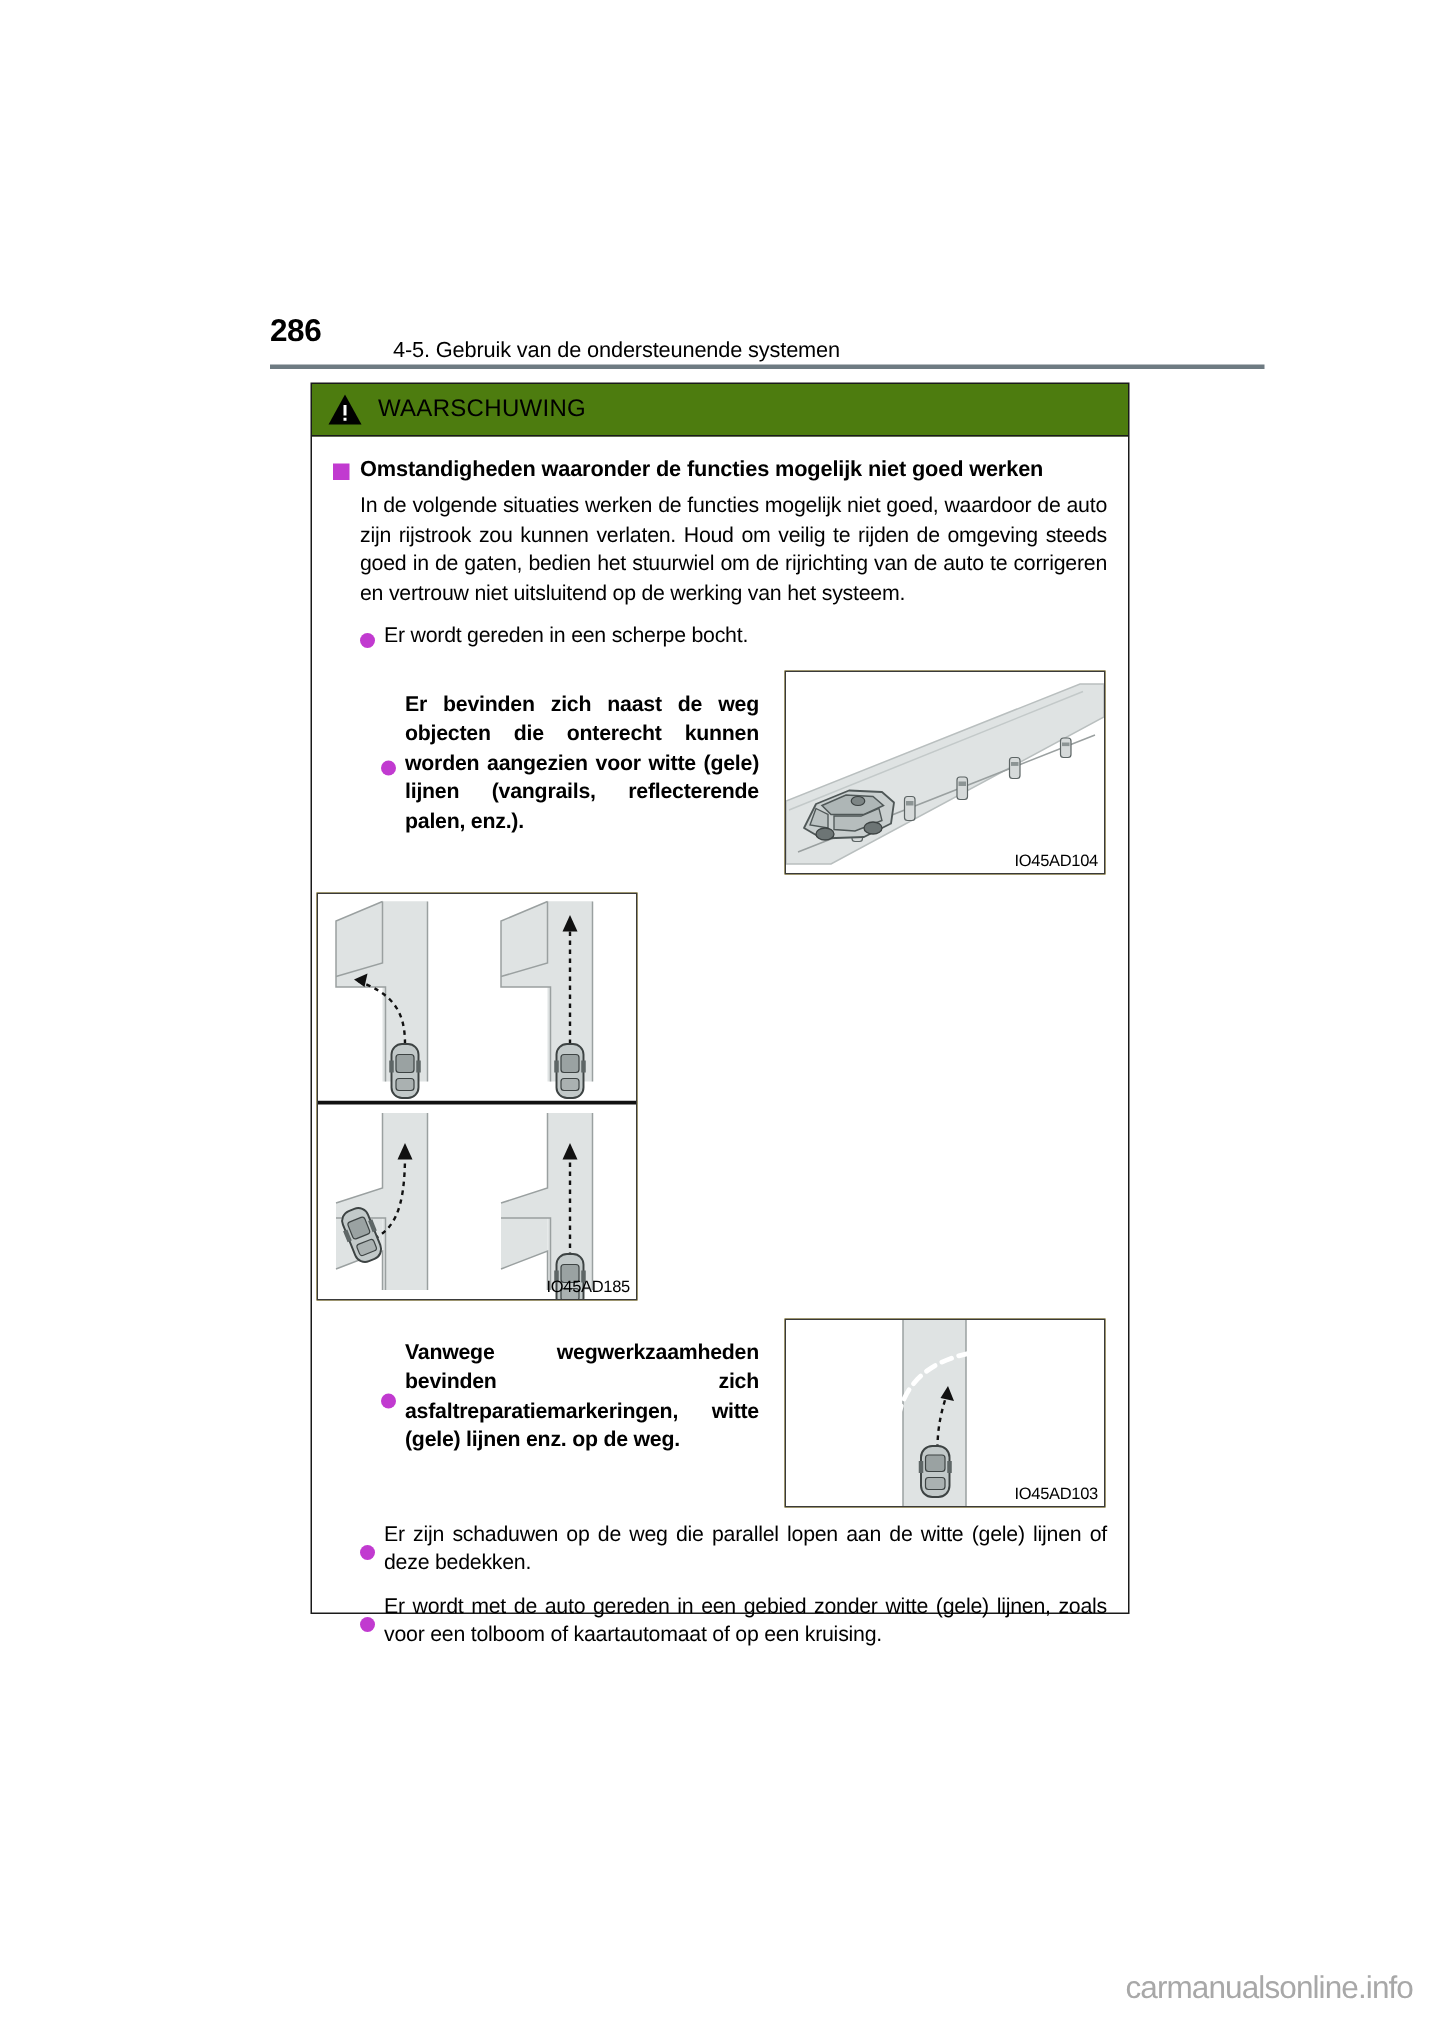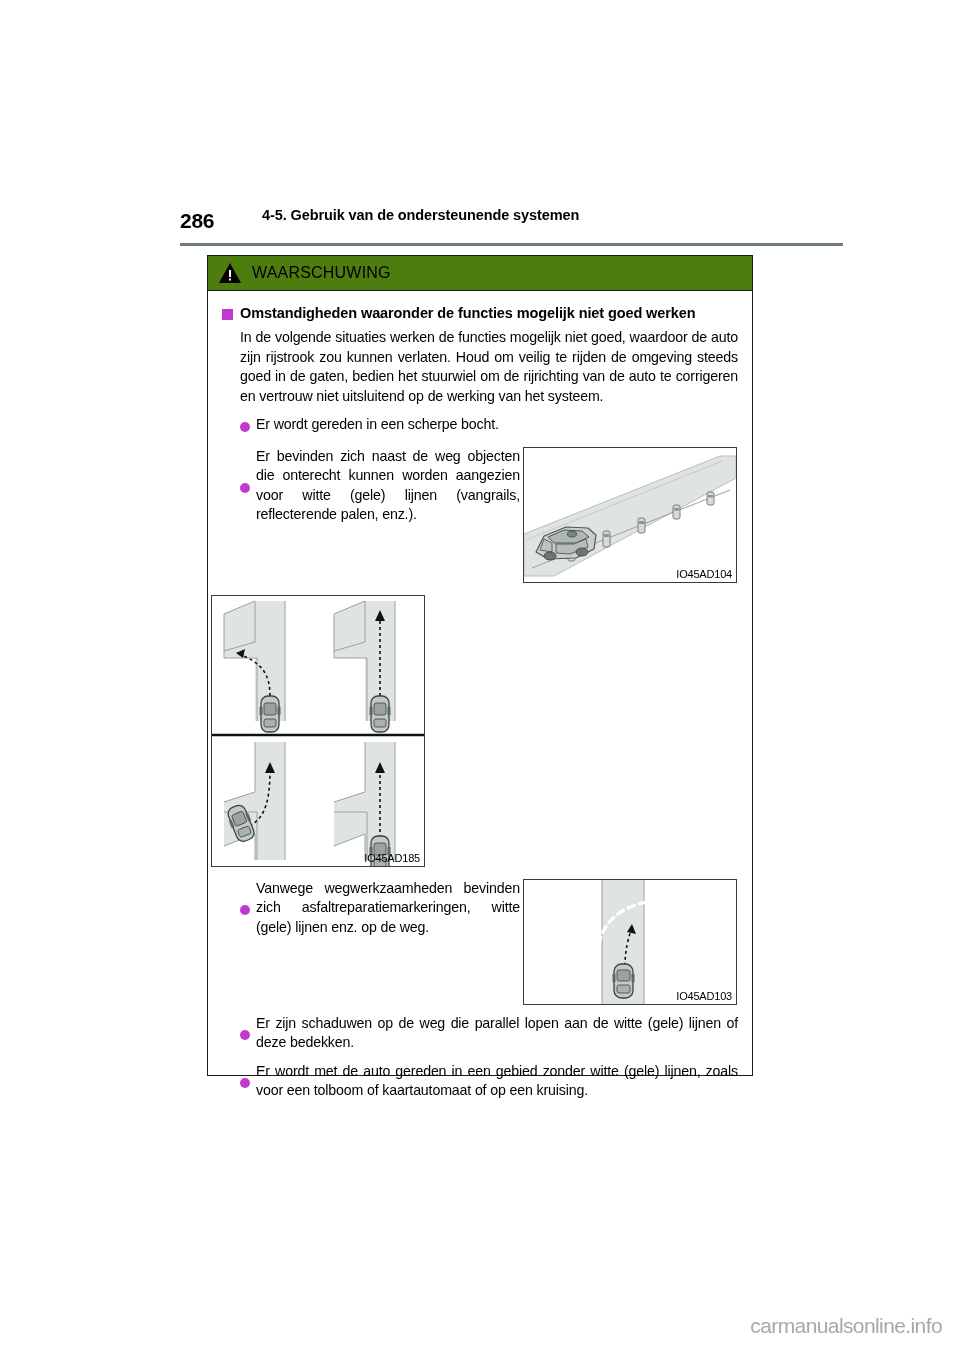--- a/index.html
+++ b/index.html
@@ -26,23 +26,23 @@
     position: absolute;
     left: 0;
     top: 3px;
     font-size: 21px;
     font-weight: bold;
     letter-spacing: -0.3px;
   }
   .page-section {
     position: absolute;
     left: 82px;
-    top: 1px;
+    top: 20px;
     font-size: 14.5px;
-    font-weight: bold;
+    font-weight: normal;
     letter-spacing: -0.1px;
   }
   .header-rule {
     position: absolute;
     left: 180px;
     top: 243px;
     width: 663px;
     height: 3px;
     background: #6e7b82;
   }
@@ -128,21 +128,21 @@
     display: flex;
     align-items: flex-start;
     margin-top: 12px;
     padding: 0 14px 0 0;
   }
   .fig-row .col-text {
     width: 312px;
     flex: 0 0 auto;
     padding-left: 32px;
   }
-  .fig-row .col-text .bullet-row { margin: 0; }
+  .fig-row .col-text .bullet-row { margin: 14px; font-weight: bold; }
   .fig-row .col-fig {
     flex: 0 0 auto;
     margin-left: 3px;
   }
 
   .figure {
     border: 1.5px solid #3a3a3a;
     background: #fde047;
     position: relative;
   }

